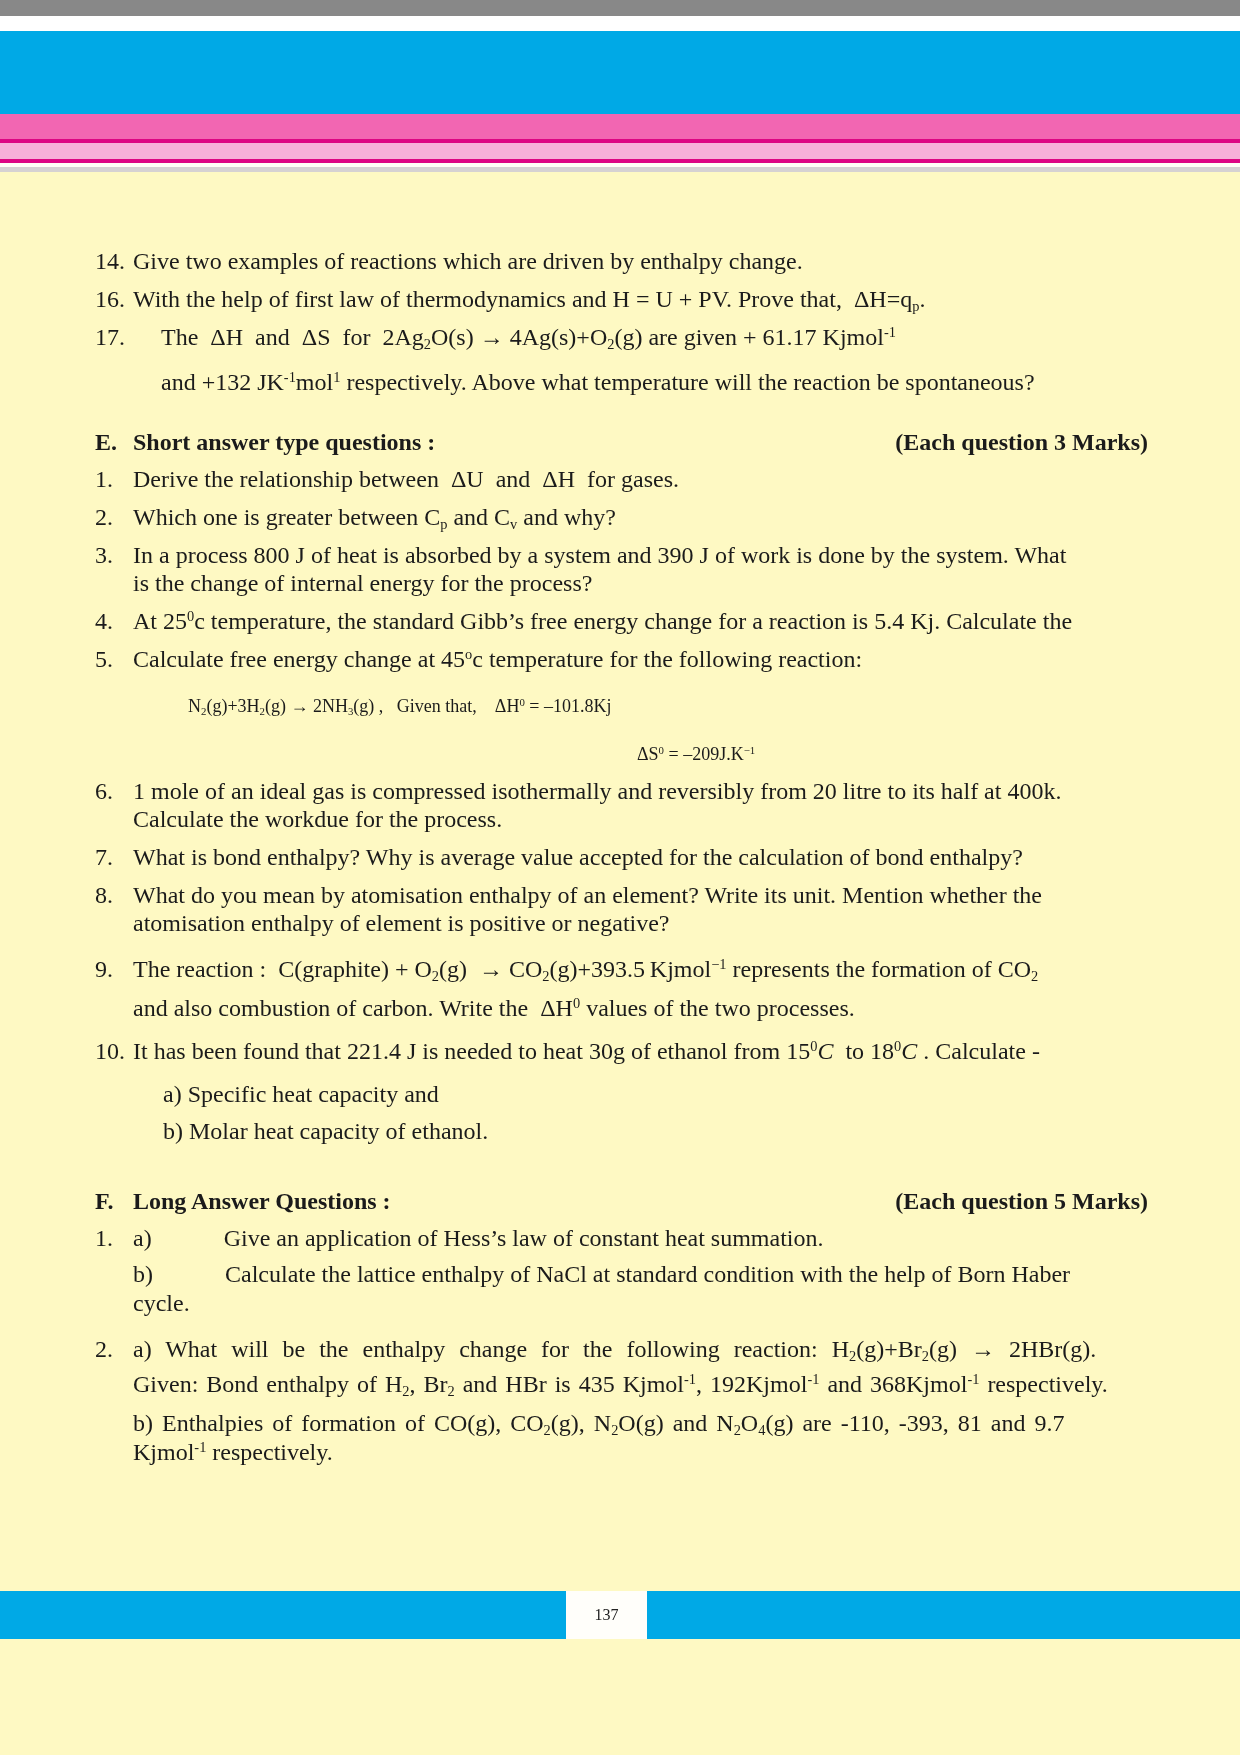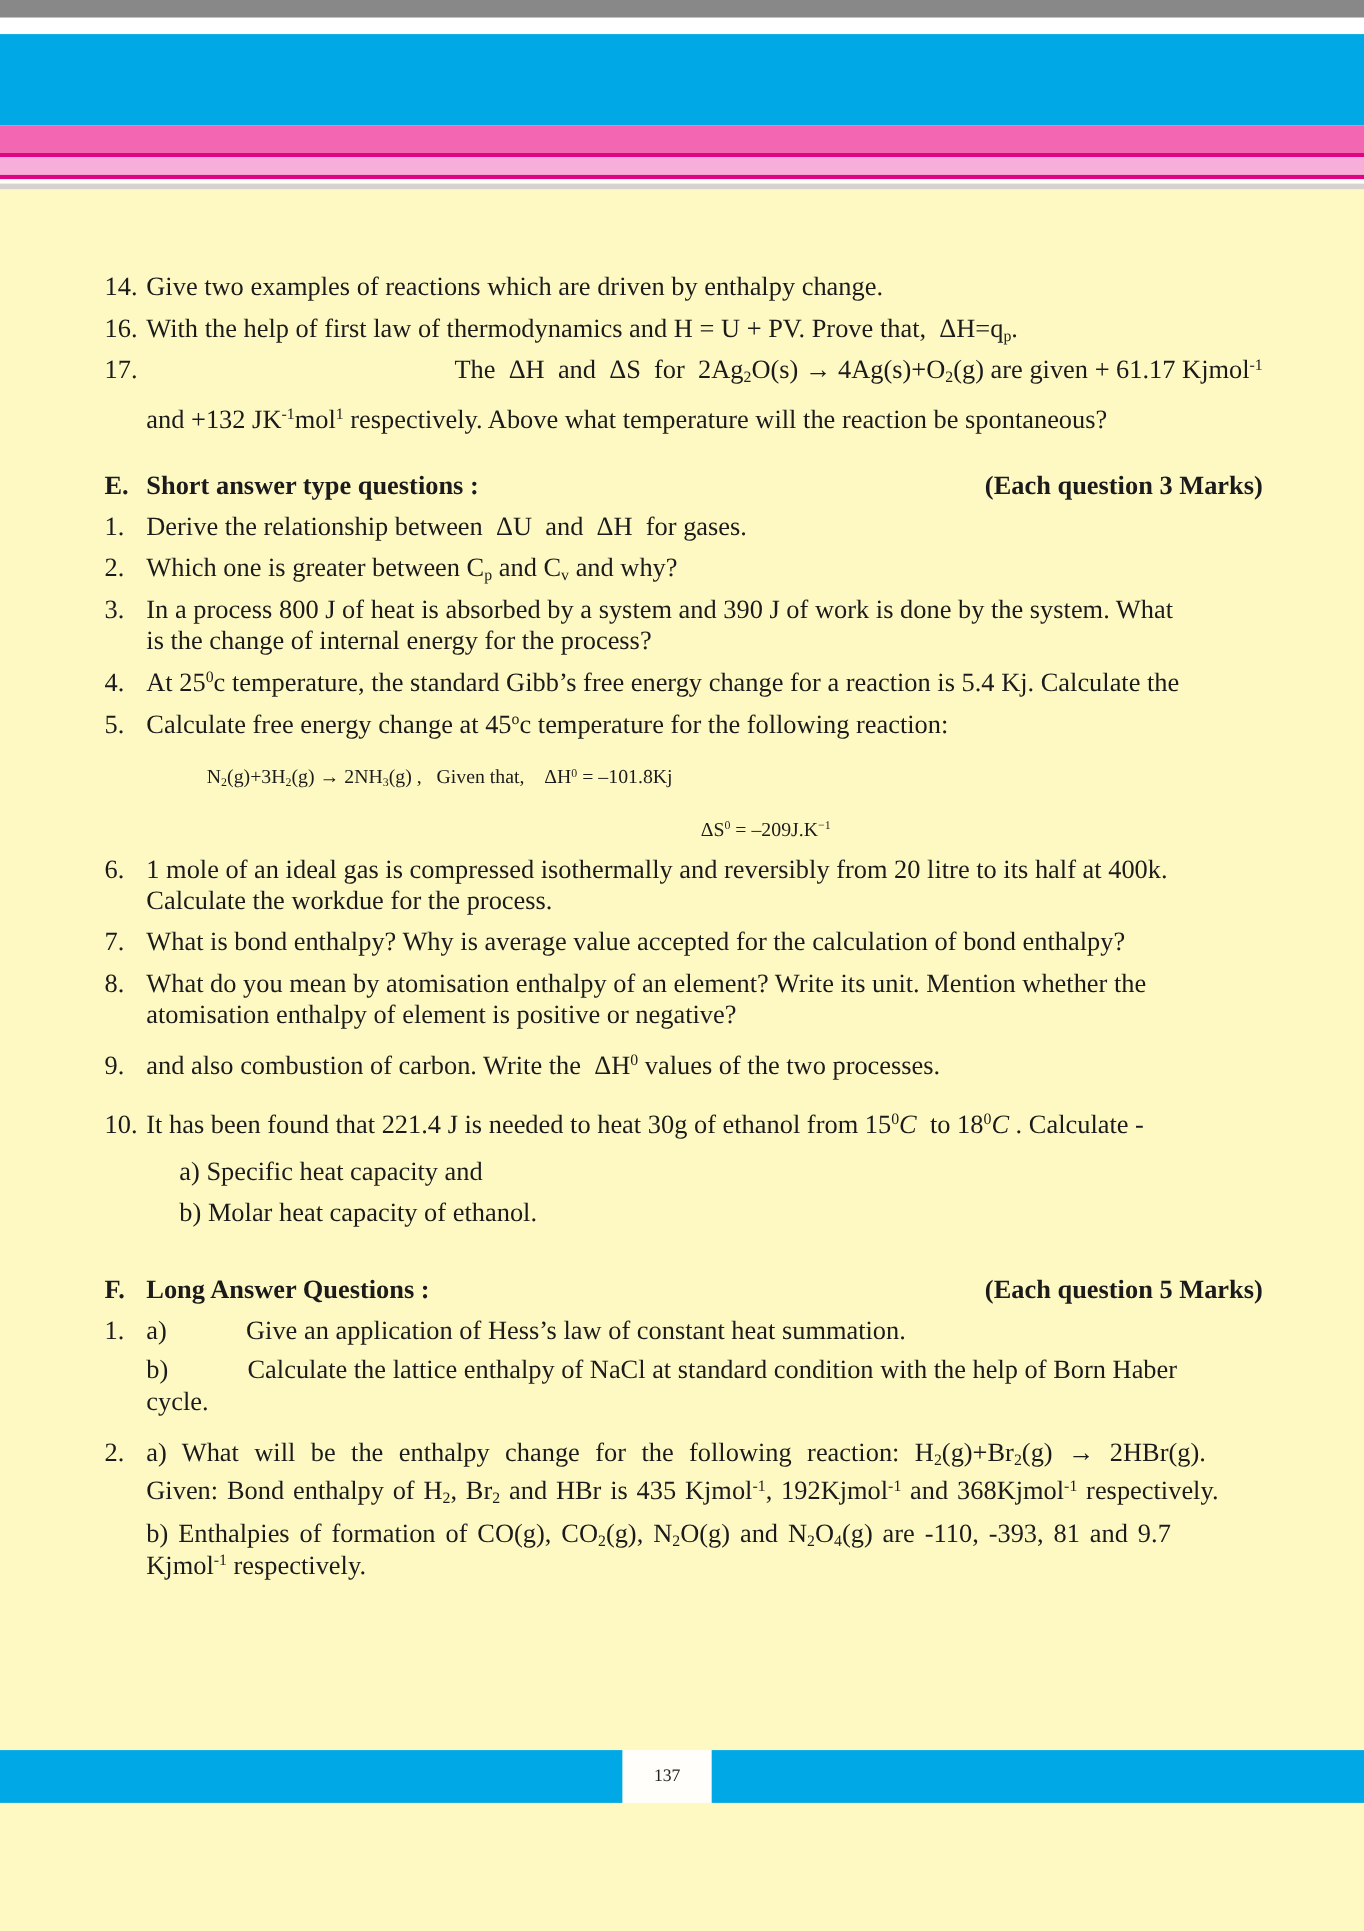--- a/index.html
+++ b/index.html
@@ -49,22 +49,22 @@
     font-weight:bold; margin-bottom:9px;
   }
   .sec-head .q-num { font-weight:bold; }
   .sec-left { display:flex; }
   .sec-title { line-height:28px; }
   .sec-marks { line-height:28px; }
   .sec-e { margin-top:32px; }
   .sec-f { margin-top:42px; }
 
   
-  [data-name="question-17"] { margin-top:7px; }
-  [data-name="question-17"] .line:first-child { margin-bottom:17px;text-align:right; }
+  [data-name="question-17"] { margin-top:7px;gap:28px; }
+  [data-name="question-17"] .line:first-child { margin-bottom:17px; }
   .eq-line { font-size:18px; line-height:28px; white-space:pre-wrap; }
   [data-name="equation-nh3"] { margin:19px 0 0 93px; }
   [data-name="equation-ds"]  { margin:20px 0 9px 542px; }
   [data-name="question-e9"]  { margin-top:18px; }
   [data-name="question-e9"] .line:first-child { margin-bottom:11px; }
   [data-name="question-e10"] { margin-top:15px; margin-bottom:0; }
   .sub-item { margin:15px 0 0 68px; }
   .sub-item + .sub-item { margin-top:9px; }
   [data-name="question-f1"] .line:nth-child(1) { margin-bottom:8px; }
   [data-name="question-f1"] .line:nth-child(2) { margin-bottom:1px; }
@@ -179,20 +179,21 @@
     <div class="q-row" data-name="question-e8">
       <div class="q-num" data-name="question-number">8.</div>
       <div class="q-body" data-name="question-text">
         <div class="line" data-name="question-line"><span>What do you mean by atomisation enthalpy of an element? Write its unit. Mention whether the</span></div>
         <div class="line" data-name="question-line"><span>atomisation enthalpy of element is positive or negative?</span></div>
       </div>
     </div>
     <div class="q-row" data-name="question-e9">
       <div class="q-num" data-name="question-number">9.</div>
       <div class="q-body" data-name="question-text">
+        <div class="line" data-name="question-line"><span>The reaction :  C(graphite) + O</span><sub>2</sub><span>(g)  → CO</span><sub>2</sub><span>(g)+393.5 Kjmol</span><sup>−1</sup><span> represents the formation of CO</span><sub>2</sub></div>
         <div class="line" data-name="question-line"><span>and also combustion of carbon. Write the  ΔH</span><sup>0</sup><span> values of the two processes.</span></div>
       </div>
     </div>
     <div class="q-row" data-name="question-e10">
       <div class="q-num" data-name="question-number">10.</div>
       <div class="q-body" data-name="question-text">
         <div class="line" data-name="question-line"><span>It has been found that 221.4 J is needed to heat 30g of ethanol from 15</span><sup>0</sup><span class="i">C</span><span>  to 18</span><sup>0</sup><span class="i">C</span><span> . Calculate -</span></div>
       </div>
     </div>
     <div class="line sub-item" data-name="question-e10-sub-a"><span>a) Specific heat capacity and</span></div>

